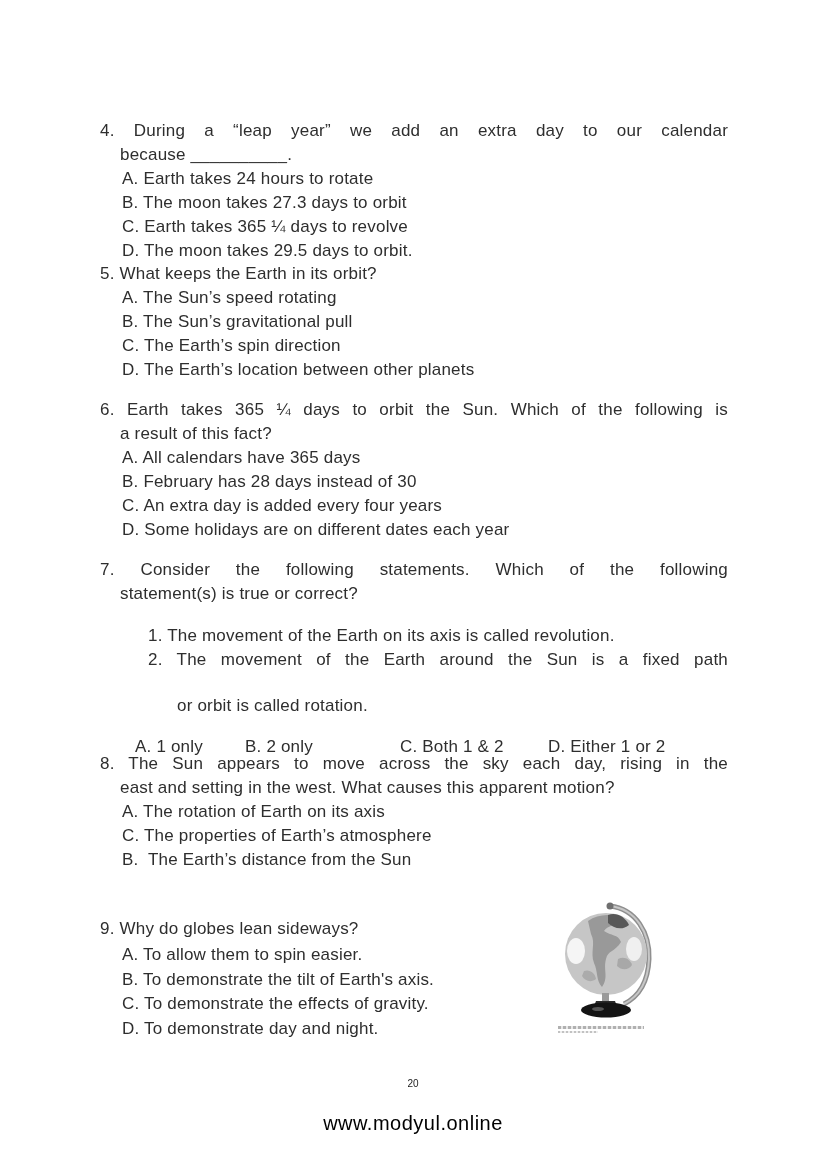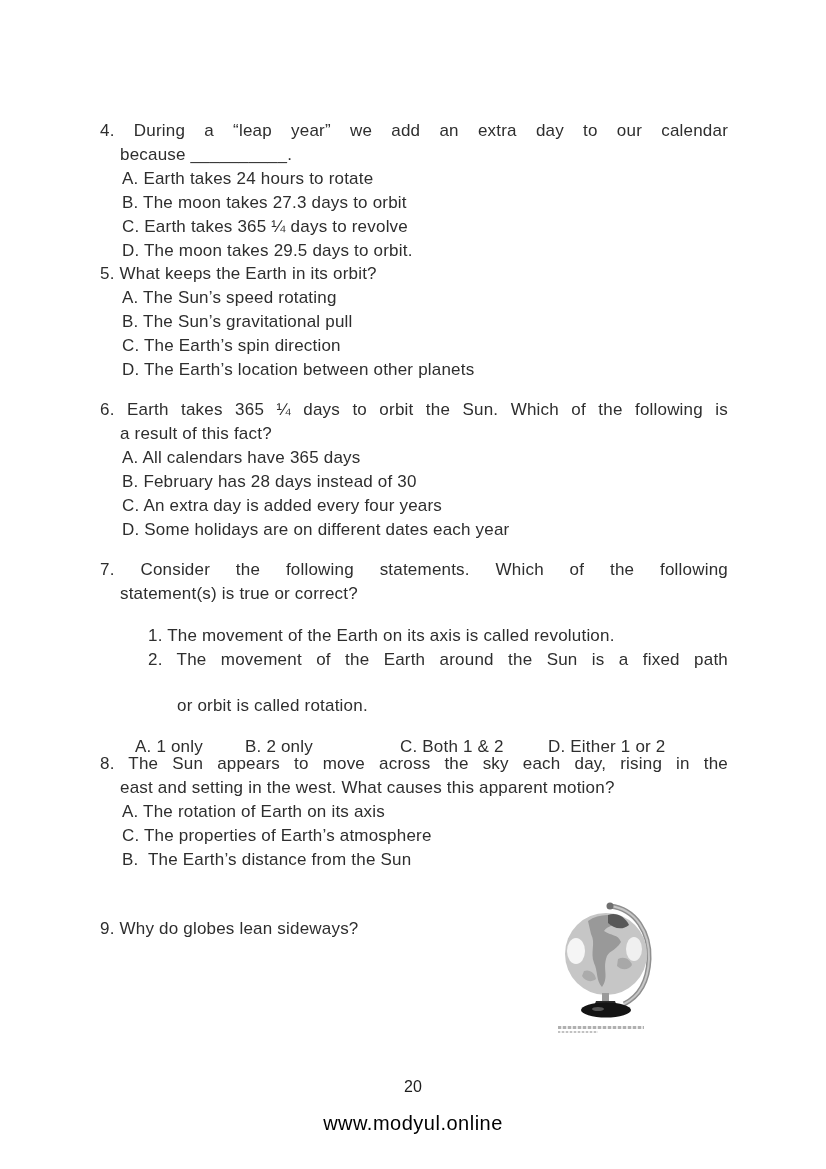--- a/index.html
+++ b/index.html
@@ -52,21 +52,21 @@
     margin-top: 3px; height: 3px; width: 86px;
     background: repeating-linear-gradient(90deg, #b0b0b0 0 3px, #e8e8e8 3px 5px);
   }
   .globe-caption-line2 {
     margin-top: 2px; height: 2px; width: 40px;
     background: repeating-linear-gradient(90deg, #c2c2c2 0 2px, #eee 2px 4px);
   }
 
   .page-number {
     position: absolute; top: 1078px; left: 0; width: 826px;
-    text-align: center; font-size: 16px; color: #1d1d1d;
+    text-align: center; font-size: 10px; color: #1d1d1d;
   }
   .watermark {
     position: absolute; top: 1112px; left: 0; width: 826px;
     text-align: center; font-size: 20px; color: #000000;
     letter-spacing: 0.5px;
   }
 </style>
 </head>
 <body>
 
@@ -125,20 +125,26 @@
     <div class="qline wrapline">east and setting in the west. What causes this apparent motion?</div>
     <div class="opts">
       <div class="opt">A. The rotation of Earth on its axis</div>
       <div class="opt">C. The properties of Earth’s atmosphere</div>
       <div class="opt">B.  The Earth’s distance from the Sun</div>
     </div>
   </div>
 
   <div class="qblock" id="q9">
     <div class="qline"><span>9.</span> <span>Why do globes lean sideways?</span></div>
+    <div class="opts">
+      <div class="opt">A. To allow them to spin easier.</div>
+      <div class="opt">B. To demonstrate the tilt of Earth's axis.</div>
+      <div class="opt">C. To demonstrate the effects of gravity.</div>
+      <div class="opt">D. To demonstrate day and night.</div>
+    </div>
   </div>
 
   <div class="globe-wrap">
     <svg width="96" height="118" viewBox="0 0 96 118">
 
       <path d="M52 5 C 78 8, 92 32, 91 58 C 90 82, 80 96, 66 103" fill="none" stroke="#8f8f8f" stroke-width="5"></path>
       <path d="M52 5 C 78 8, 92 32, 91 58 C 90 82, 80 96, 66 103" fill="none" stroke="#c7c7c7" stroke-width="2"></path>
 
       <circle cx="52" cy="5" r="3.5" fill="#6f6f6f"></circle>
 

